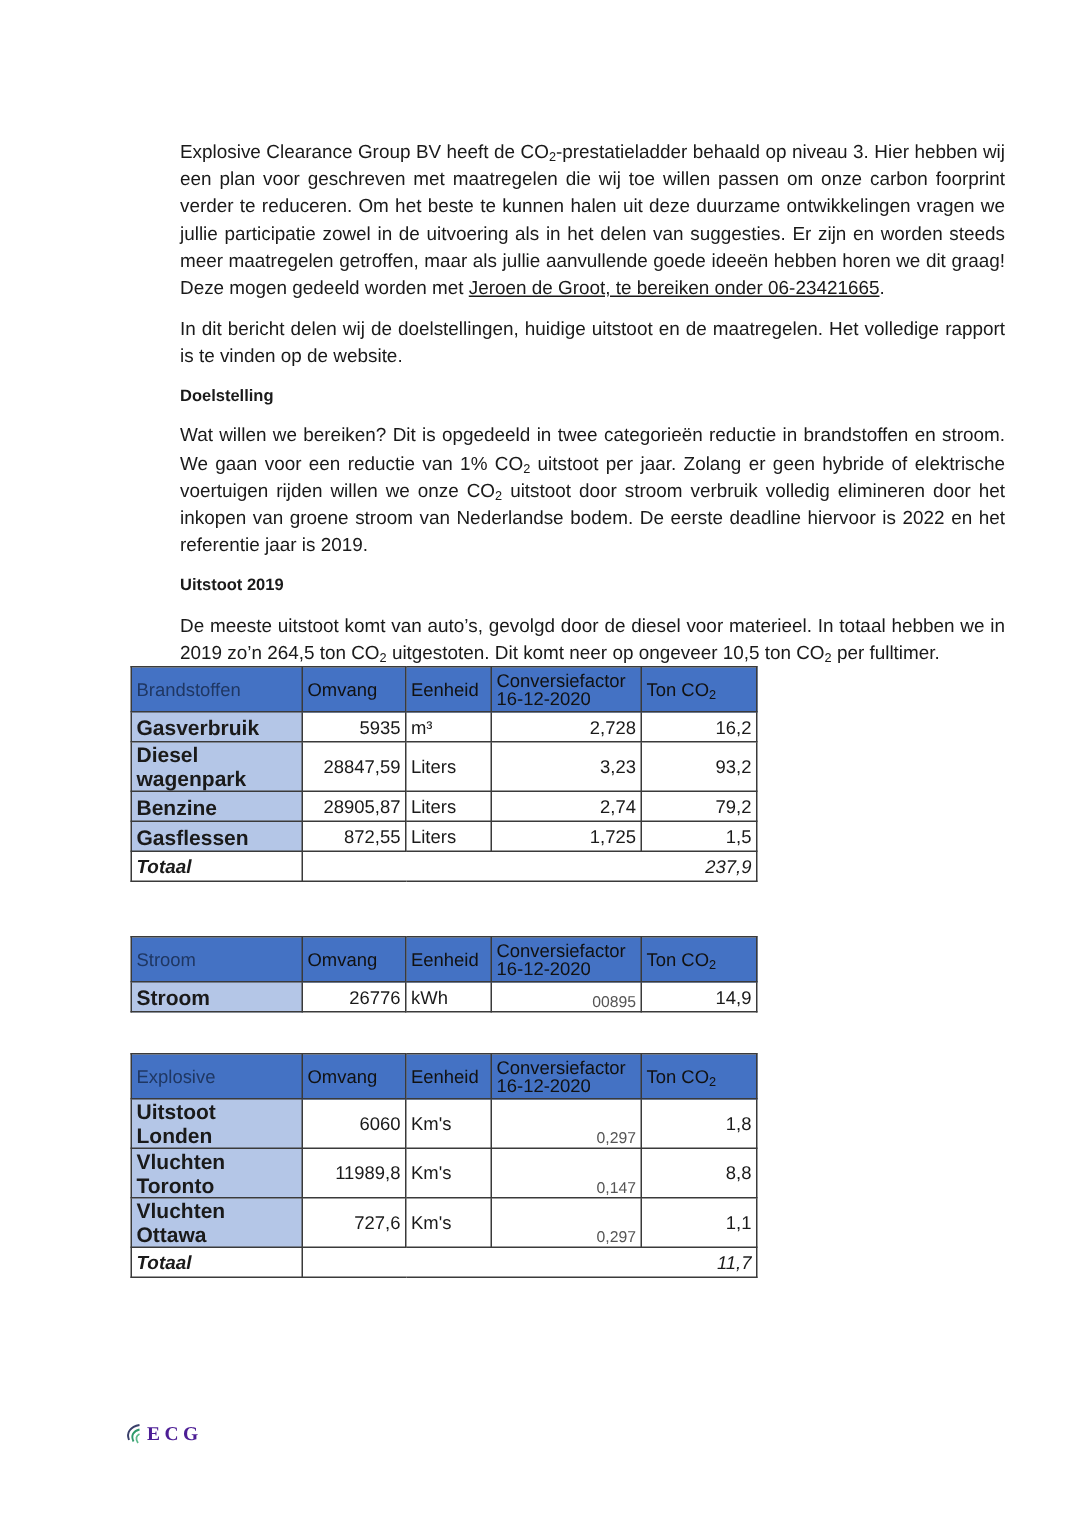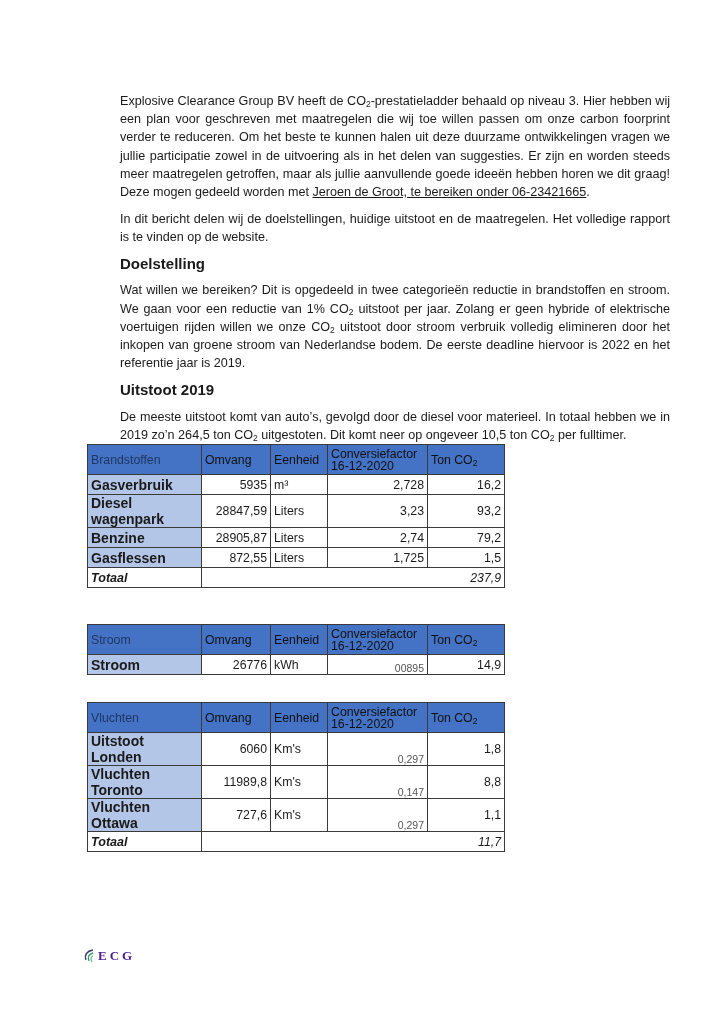--- a/index.html
+++ b/index.html
@@ -1,21 +1,21 @@
 <!DOCTYPE html>
 <html><head>
 <meta charset="utf-8">
 <style>
   html, body { margin: 0; padding: 0; background: #ffffff; }
   body { width: 724px; height: 1024px; position: relative; overflow: hidden;
          font-family: "Liberation Sans", sans-serif; color: #1a1a1a; }
   .page { position: absolute; left: 88px; top: 92px; width: 550px; margin-left: 32px; }
   p { margin: 0; font-size: 12.6px; line-height: 18.2px; text-align: justify; }
   p.gap { margin-bottom: 8.5px; }
-  h2 { margin: 0 0 8.5px 0; font-size: 15px; line-height: 18.2px; font-weight: bold; }
+  h2 { margin: 0 0 8.5px 0; font-size: 11px; line-height: 18.2px; font-weight: bold; }
   .link { text-decoration: underline; }
   sub { font-size: 8.5px; vertical-align: -2px; line-height: 0; }
 
   table { border-collapse: collapse; position: absolute; left: 87px; width: 417px;
           font-family: "Liberation Sans", sans-serif; table-layout: fixed; }
   td, th { border: 1px solid #3a3a3a; padding: 0 3px; font-size: 12.3px; height: 19px; }
   th { background: #4472c4; color: #111; font-weight: normal; text-align: left; height: 29px; line-height: 12px; }
   th.cat { font-weight: normal; color: #1f3763; }
   td.name { background: #b4c6e7; font-weight: bold; font-size: 14px; }
   td.num { text-align: right; }
@@ -120,21 +120,21 @@
 <table id="t3">
     <colgroup>
       <col class="c1">
       <col class="c2">
       <col class="c3">
       <col class="c4">
       <col class="c5">
     </colgroup>
     <tbody>
       <tr>
-        <th class="cat">Vluchten</th>
+        <th class="cat">Explosive</th>
         <th>Omvang</th>
         <th>Eenheid</th>
         <th><span>Conversiefactor</span><br><span>16-12-2020</span></th>
         <th><span>Ton CO</span><sub>2</sub></th>
       </tr>
       <tr>
         <td class="name">Uitstoot Londen</td>
         <td class="num">6060</td>
         <td>Km's</td>
         <td class="factor-low">0,297</td>

